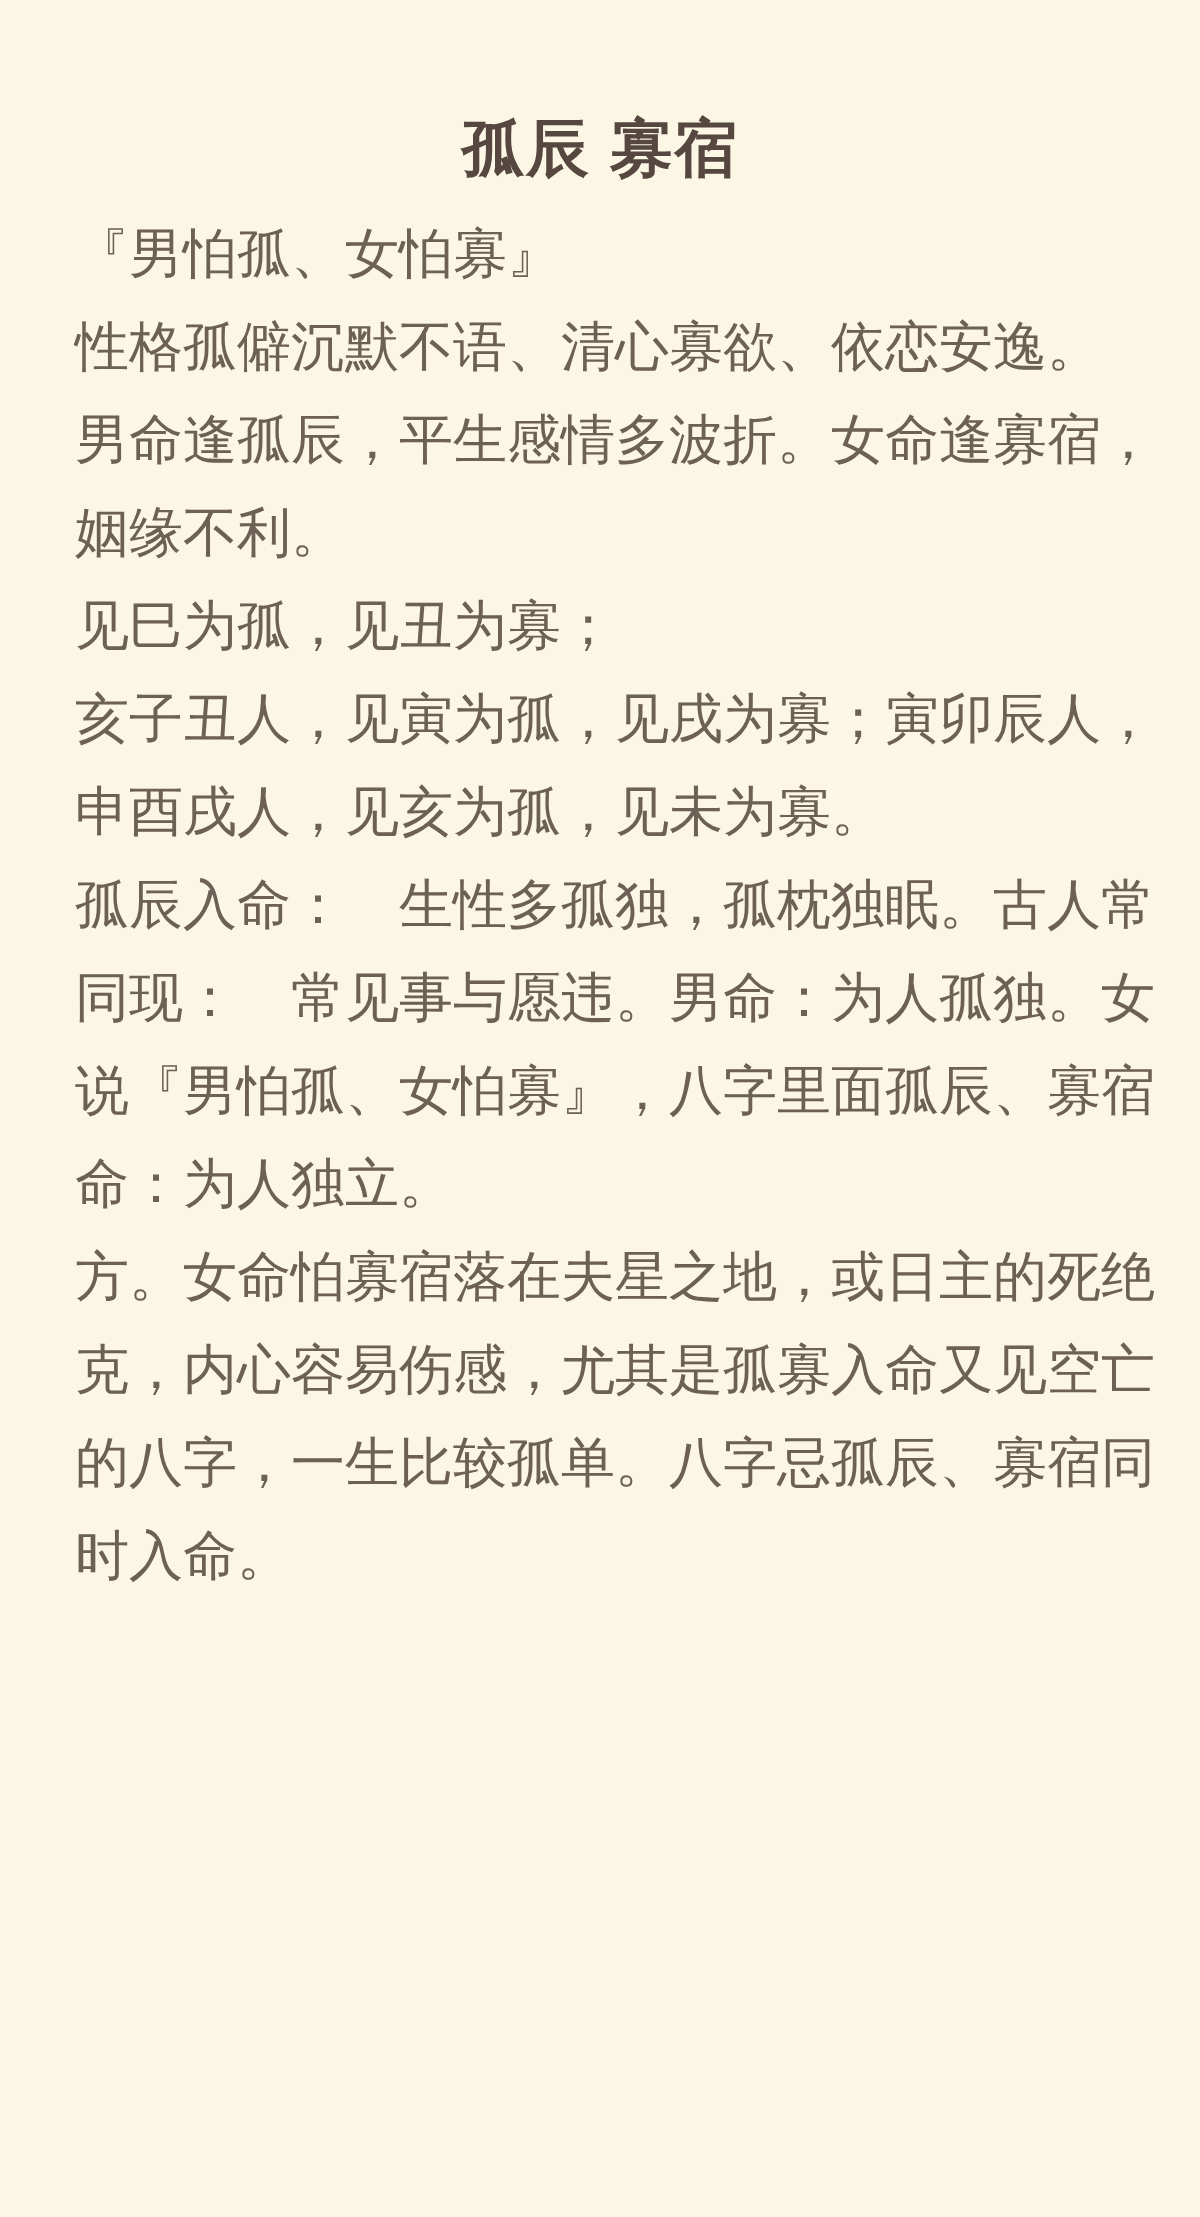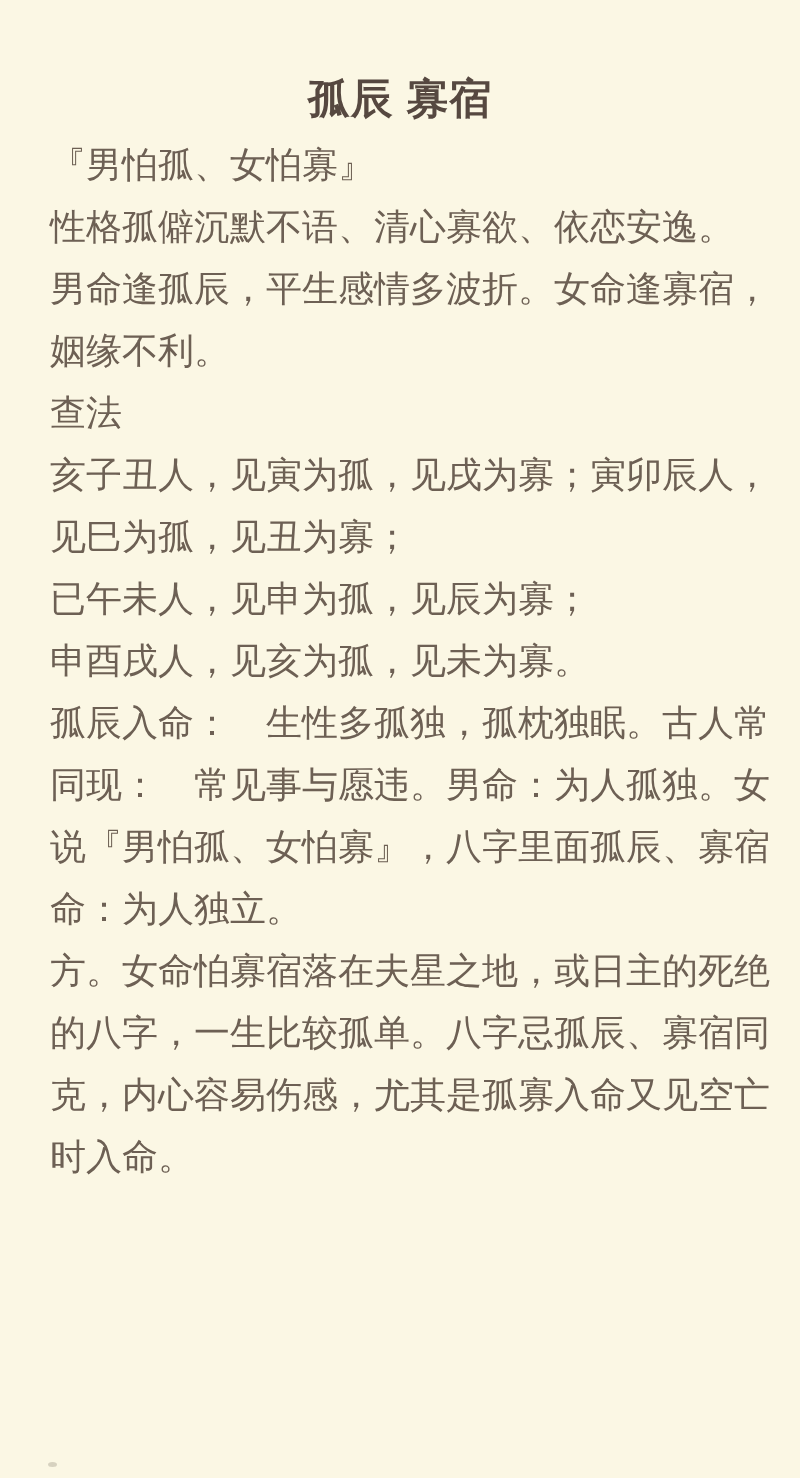--- a/index.html
+++ b/index.html
@@ -13,22 +13,22 @@
     background: var(--bg, #fbf7e4);
     font-family: "Liberation Sans", "DejaVu Sans", sans-serif;
   }
   .page {
     position: relative;
     width: 800px;
     height: 1478px;
     background: var(--bg, #fbf7e4);
   }
   .title {
-    margin: 0;
-    padding-top: 76px;
+    margin: 16px;
+    padding-top: 60px;
     height: 46px;
     line-height: 46px;
     text-align: center;
     font-size: 42px;
     font-weight: bold;
     letter-spacing: 1px;
     color: var(--title-color, #564840);
   }
   .body-text {
     margin-top: 12px;
@@ -55,28 +55,26 @@
 </head>
 <body>
 
 <div class="page">
   <h1 class="title">孤辰 寡宿</h1>
   <div class="body-text">
     <div class="line">『男怕孤、女怕寡』</div>
     <div class="line">性格孤僻沉默不语、清心寡欲、依恋安逸。</div>
     <div class="line">男命逢孤辰，平生感情多波折。女命逢寡宿，</div>
     <div class="line">姻缘不利。</div>
-    <div class="line">查法</div>
+    <div class="line">见巳为孤，见丑为寡；</div>
     <div class="line">亥子丑人，见寅为孤，见戌为寡；寅卯辰人，</div>
-    <div class="line">见巳为孤，见丑为寡；</div>
-    <div class="line">已午未人，见申为孤，见辰为寡；</div>
     <div class="line">申酉戌人，见亥为孤，见未为寡。</div>
     <div class="line">孤辰入命：　生性多孤独，孤枕独眠。古人常</div>
     <div class="line">同现：　常见事与愿违。男命：为人孤独。女</div>
     <div class="line">说『男怕孤、女怕寡』，八字里面孤辰、寡宿</div>
     <div class="line">命：为人独立。</div>
     <div class="line">方。女命怕寡宿落在夫星之地，或日主的死绝</div>
+    <div class="line">克，内心容易伤感，尤其是孤寡入命又见空亡</div>
     <div class="line">的八字，一生比较孤单。八字忌孤辰、寡宿同</div>
-    <div class="line">克，内心容易伤感，尤其是孤寡入命又见空亡</div>
     <div class="line">时入命。</div>
   </div>
   <div class="smudge"></div>
 </div>
 
 </body></html>

